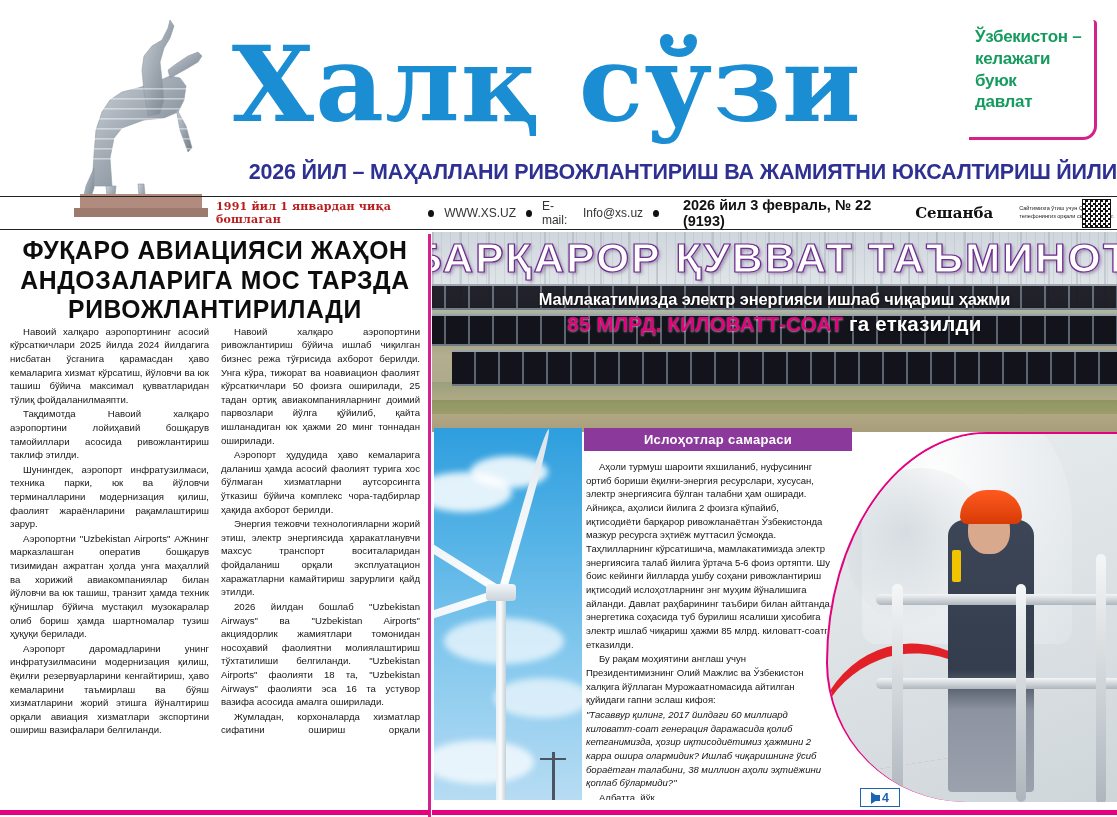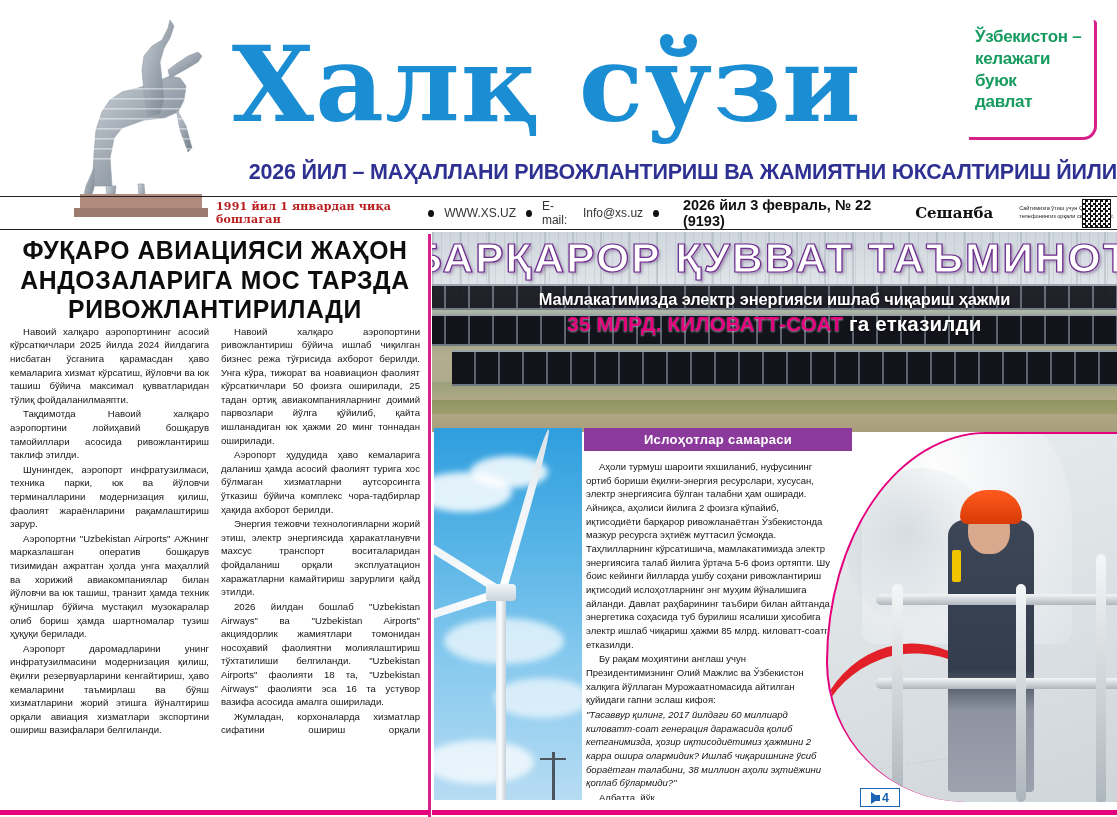--- a/index.html
+++ b/index.html
@@ -472,21 +472,21 @@
         <div class="panel-rows">
           <div class="panel-row pr1"></div>
           <div class="panel-row pr2"></div>
           <div class="panel-row pr3"></div>
         </div>
       </div>
 
       <div class="banner-title">БАРҚАРОР ҚУВВАТ ТАЪМИНОТИ</div>
       <div class="banner-sub1">Мамлакатимизда электр энергияси ишлаб чиқариш ҳажми</div>
       <div class="banner-sub2">
-        <span class="big">35 МЛРД. КИЛОВАТТ-СОАТ</span>
+        <span class="big">85 МЛРД. КИЛОВАТТ-СОАТ</span>
         <span>га етказилди</span>
       </div>
 
       <div class="turbine-photo">
         <div class="cloud c1"></div>
         <div class="cloud c2"></div>
         <div class="cloud c3"></div>
         <div class="cloud c4"></div>
         <div class="cloud c5"></div>
         <div class="mast"></div>

